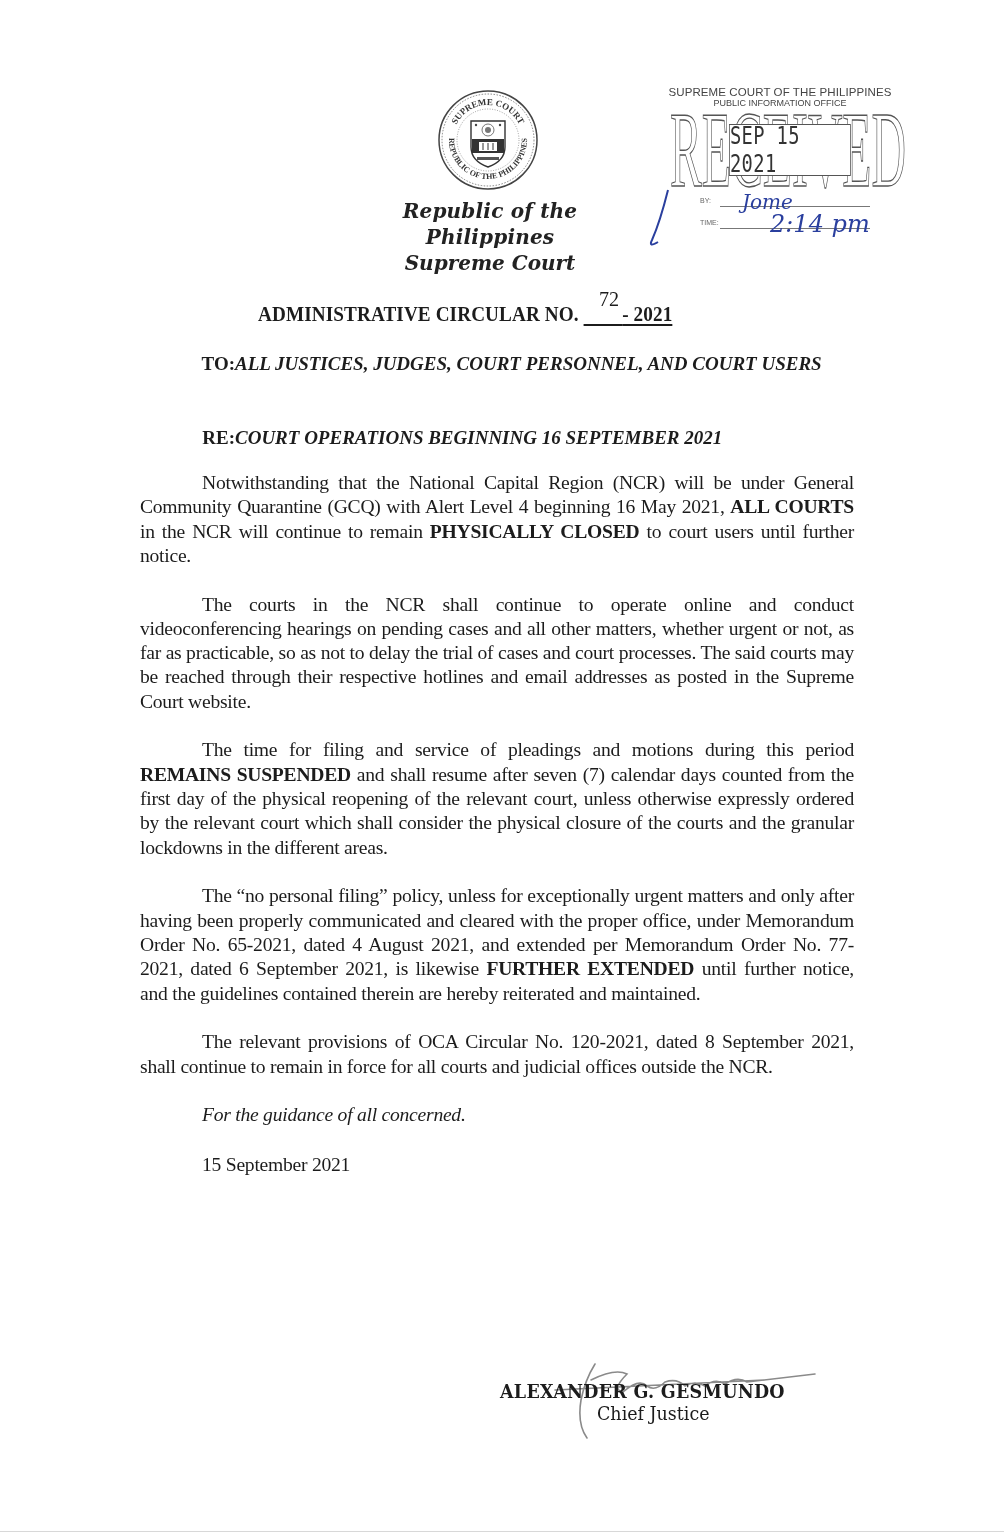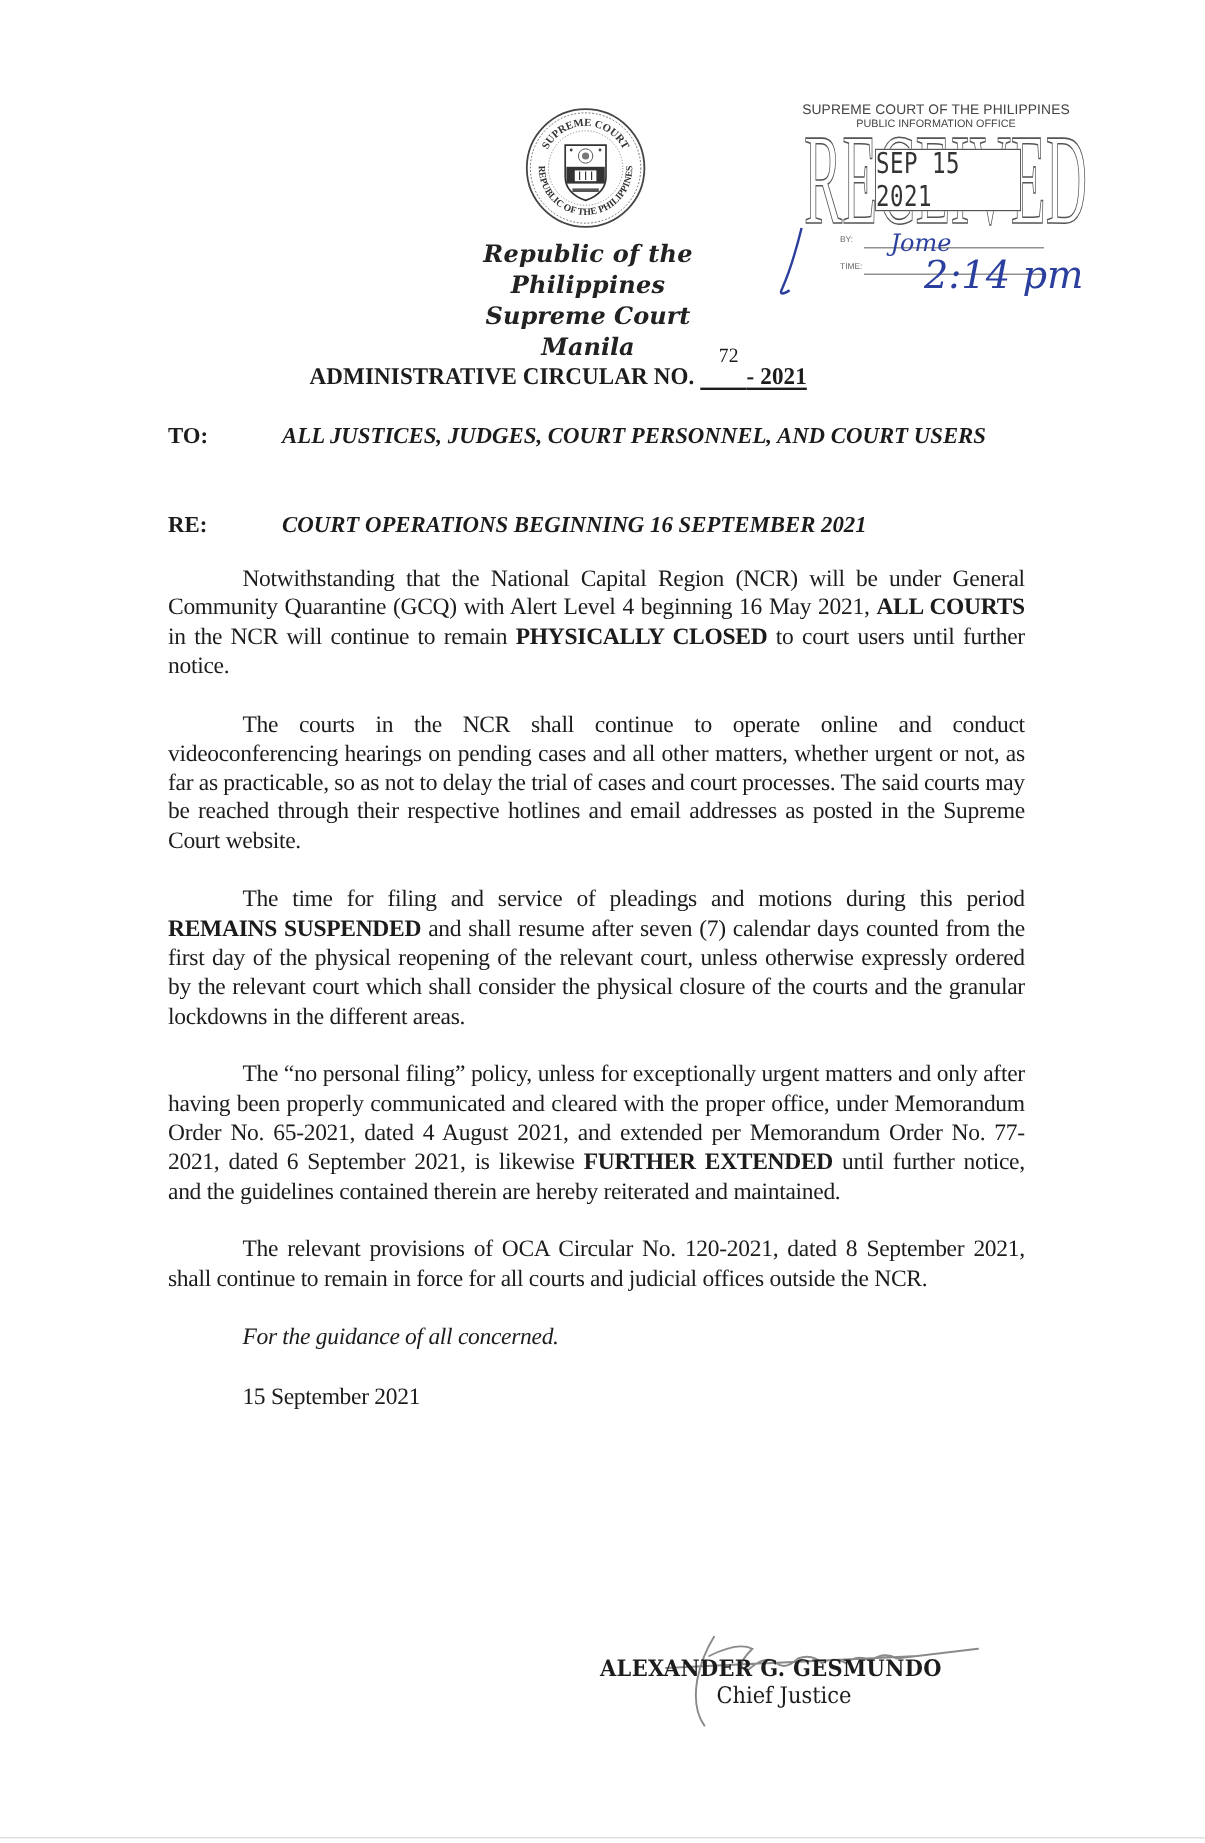--- a/index.html
+++ b/index.html
@@ -83,21 +83,21 @@
     .stamp .hand {
       position: absolute; left: -4px; top: 96px; width: 270px; height: 70px;
     }
     .stamp .hand-text {
       position: absolute;
       font-family: "DejaVu Serif", serif;
       font-style: italic;
       color: #2a3f9e;
     }
     .stamp .hand-by { left: 64px; top: 104px; font-size: 20px; margin-left: 28px; }
-    .stamp .hand-time { left: 120px; top: 124px; font-size: 32px; text-align: center; }
+    .stamp .hand-time { left: 120px; top: 124px; font-size: 24px; text-align: center; }
 
     
     .circular-title {
       position: absolute;
       left: 258px;
       top: 303px;
       font-size: 20px;
       font-weight: normal;
       color: #1c1c1c;
       letter-spacing: 0.1px;
@@ -110,39 +110,39 @@
       position: relative;
       text-decoration: underline;
       text-underline-offset: 3px;
       text-decoration-thickness: 1.5px;
       font-weight: bold;
     }
     .circular-title .num-sup {
       position: absolute;
       left: 16px;
       top: -16px;
-      font-size: 17px;
+      font-size: 21px;
       font-weight: normal;
       text-decoration: none;
     }
     .circular-title .label { font-weight: bold; }
     .circular-title .year { font-weight: bold; }
 
     
     .field-row {
       position: absolute;
       left: 140px;
       width: 720px;
       display: flex;
       font-size: 19px;
       font-weight: bold;
       line-height: 24px;
       color: #1c1c1c;
     }
-    .field-row .field-label { width: 95px; flex: none; }
+    .field-row .field-label { width: 95px; flex: none; text-align: right; }
     .field-row .field-value { flex: 1; text-align: justify; font-style: italic; }
     .to-row { top: 352px; }
     .re-row { top: 426px; }
 
     
     .body-text {
       position: absolute;
       left: 140px;
       top: 471px;
       width: 714px;
@@ -231,21 +231,20 @@
     <line x1="46" y1="54" x2="46" y2="61" stroke="#333" stroke-width="1"></line>
     <line x1="51" y1="54" x2="51" y2="61" stroke="#333" stroke-width="1"></line>
     <line x1="56" y1="54" x2="56" y2="61" stroke="#333" stroke-width="1"></line>
     <rect x="40" y="68" width="22" height="3" fill="#555"></rect>
   </svg>
 </div>
 
 <div class="masthead">
   <div class="line1">Republic of the Philippines</div>
   <div class="line2">Supreme Court</div>
-  <div class="line3">Manila</div>
 </div>
 
 <div class="stamp">
   <div class="office1">SUPREME COURT OF THE PHILIPPINES</div>
   <div class="office2">PUBLIC INFORMATION OFFICE</div>
   <svg class="received-word" width="240" height="90" viewBox="0 0 240 90">
     <text x="120" y="84" text-anchor="middle" font-family="Liberation Serif, serif" font-size="108" fill="none" stroke="#555" stroke-width="1.3" textLength="236" lengthAdjust="spacingAndGlyphs">RECEIVED</text>
   </svg>
   <div class="date-box">SEP 15 2021</div>
   <div class="rule1"></div>

